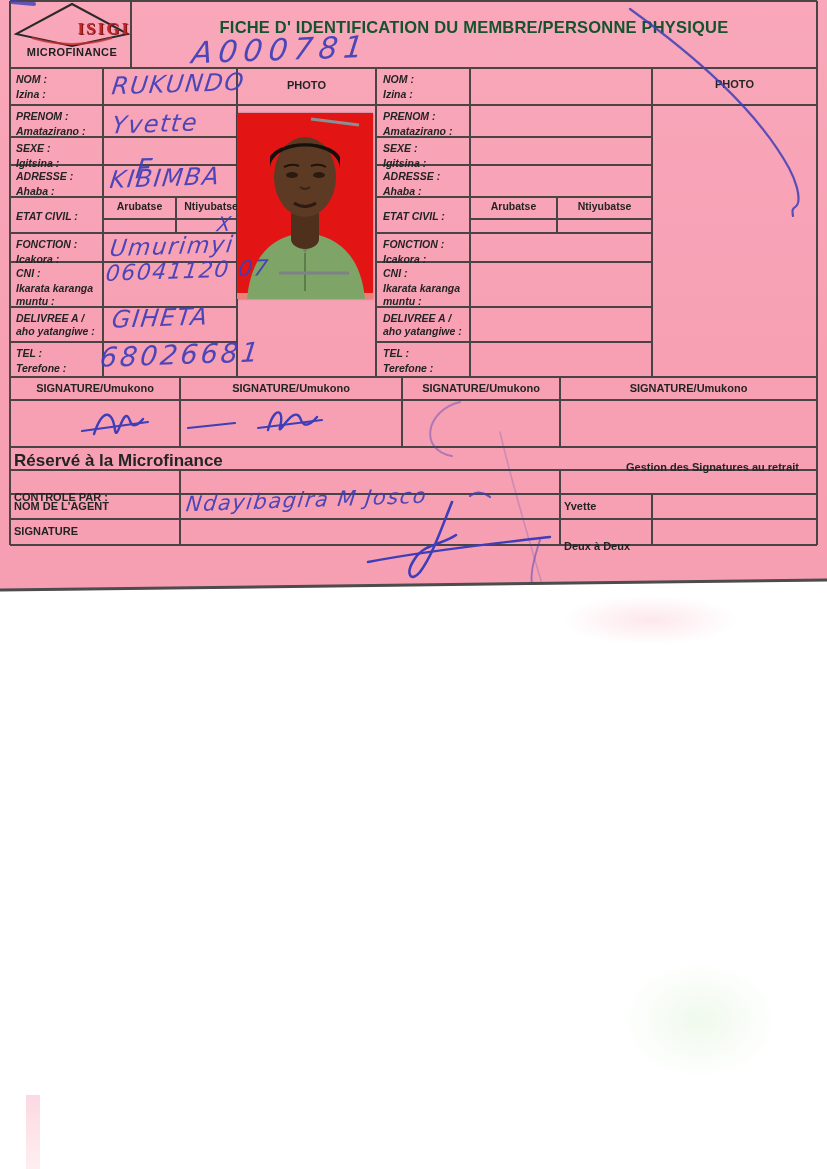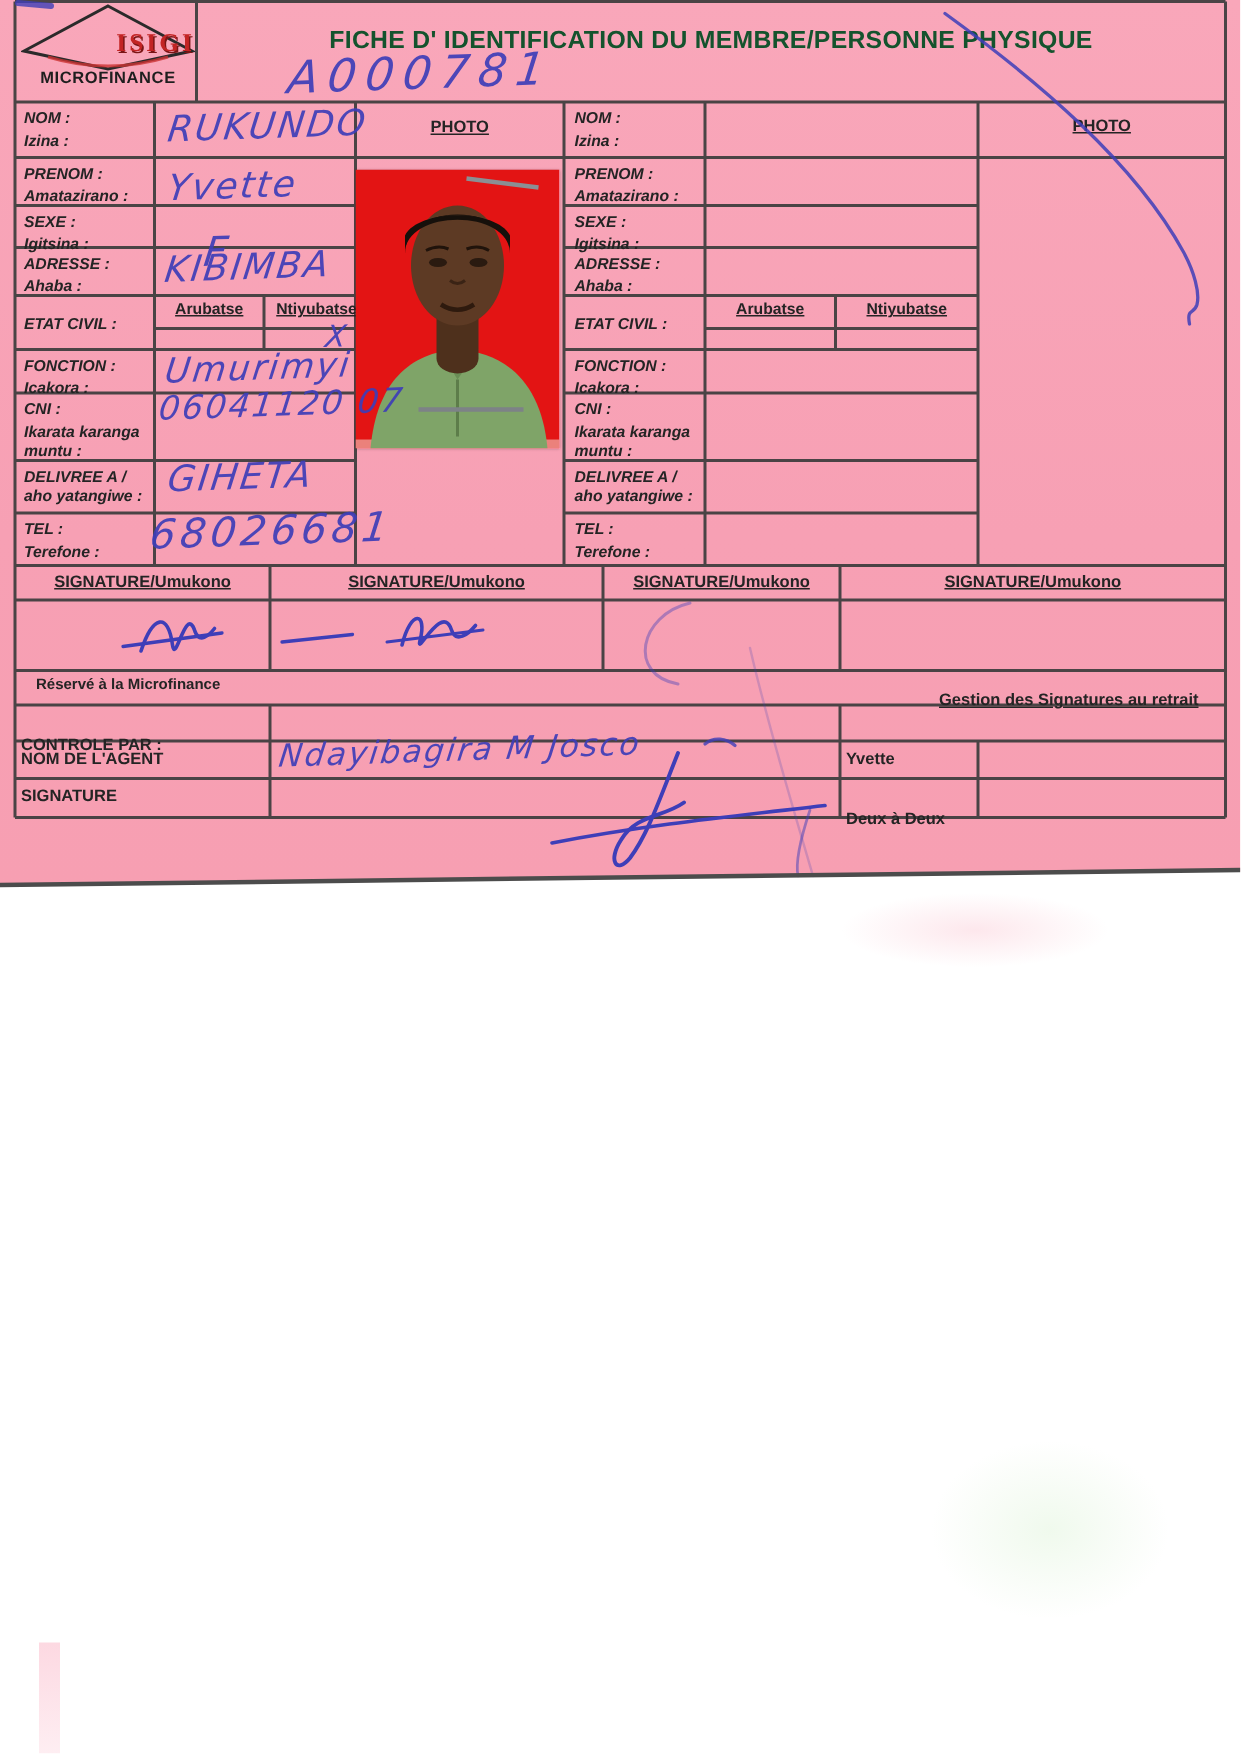--- a/index.html
+++ b/index.html
@@ -12,21 +12,21 @@
     background:linear-gradient(180deg,#f9a7ba 0%,#f7a0b4 60%,#f79fb2 100%);
     clip-path:polygon(0 0,827px 0,827px 581px,0 591px);
   }
   .gridsvg,.inksvg{position:absolute;left:0;top:0;pointer-events:none;}
   .lbl{
     position:absolute;font-weight:bold;color:#242424;
     font-size:10.5px;line-height:1.22;letter-spacing:0;
   }
   .lbl div{margin:2px;font-style:italic;}
   .hdr{
-    position:absolute;font-weight:bold;color:#242424;font-size:11px;text-align:center;text-decoration:underline;
+    position:absolute;font-weight:bold;color:#242424;font-size:11px;text-align:center;
   }
   .title{
     position:absolute;left:131px;top:18px;width:686px;text-align:center;
     font-weight:bold;font-size:16.5px;color:#14532d;letter-spacing:.2px;
   }
   .hw{
     position:absolute;font-family:"DejaVu Sans",sans-serif;font-style:italic;
     color:#3e3eb8;transform:rotate(-2deg) skewX(-9deg);letter-spacing:1.5px;
     opacity:.92;white-space:nowrap;font-weight:500;
   }
@@ -183,21 +183,21 @@
   <div>TEL :</div>
   <div>Terefone :</div>
 </div>
 <div class="hdr" style="left:652px;top:78px;width:165px">PHOTO</div>
 
 <div class="hdr" style="left:10px;top:382px;width:170px">SIGNATURE/Umukono</div>
 <div class="hdr" style="left:180px;top:382px;width:222px">SIGNATURE/Umukono</div>
 <div class="hdr" style="left:402px;top:382px;width:158px">SIGNATURE/Umukono</div>
 <div class="hdr" style="left:560px;top:382px;width:257px">SIGNATURE/Umukono</div>
 
-<div class="lbl" style="left:24px;top:451px;width:400px;font-size:10px">Réservé à la Microfinance</div>
+<div class="lbl" style="left:14px;top:451px;width:400px;font-size:17px">Réservé à la Microfinance</div>
 <div class="lbl" style="left:14px;top:491px;width:170px;font-size:11px">CONTROLE PAR :</div>
 <div class="hdr" style="left:560px;top:461px;width:305px;font-size:11px">Gestion des Signatures au retrait</div>
 <div class="lbl" style="left:14px;top:500px;width:170px;font-size:11px">NOM DE L'AGENT</div>
 <div class="lbl" style="left:564px;top:500px;width:90px;font-size:11px">Yvette</div>
 <div class="lbl" style="left:14px;top:525px;width:170px;font-size:11px">SIGNATURE</div>
 <div class="lbl" style="left:564px;top:540px;width:90px;font-size:11px">Deux à Deux</div>
 
 <div class="photo">
   <svg width="136" height="186">
     <rect x="0" y="0" width="136" height="186" fill="#e31414"></rect>

